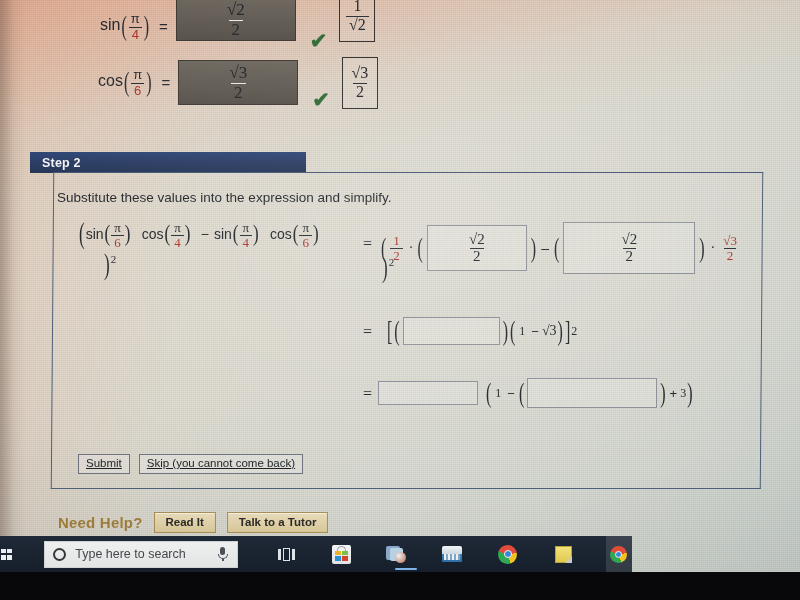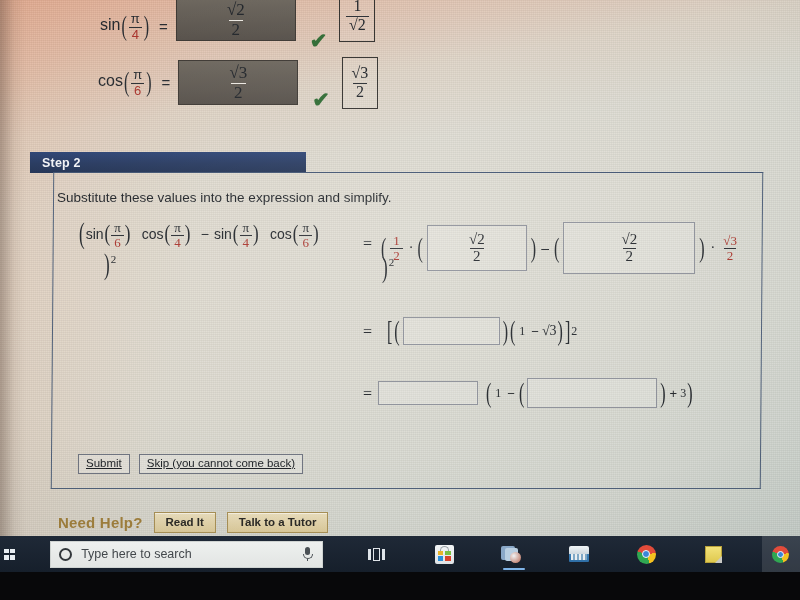--- a/index.html
+++ b/index.html
@@ -170,21 +170,21 @@
     border: 1px solid #a78f55;
     background: linear-gradient(180deg, #e8dcbb, #d9c899);
     font-family: "Liberation Sans", sans-serif;
     font-size: 11.5px; font-weight: bold; color: #2b2a26;
     padding: 3px 11px 4px 11px;
     box-shadow: inset 0 1px 0 rgba(255,255,255,0.55);
   }
 
   
   #taskbar {
-    position: absolute; left: 0; top: 536px; width: 800px; height: 36px;
+    position: absolute; left: 0; top: 536px; width: 632px; height: 36px;
     background: linear-gradient(180deg, #1f2937 0%, #161f2b 100%);
     display: flex; align-items: center;
     z-index: 4;
     gap: 29px;
   }
   #startbtn {
     width: 22px; height: 36px; display: flex; align-items: center; justify-content: center;
   }
   .winlogo { width: 11px; height: 11px; display: grid;
              grid-template-columns: 1fr 1fr; grid-template-rows: 1fr 1fr; gap: 1.4px; }

